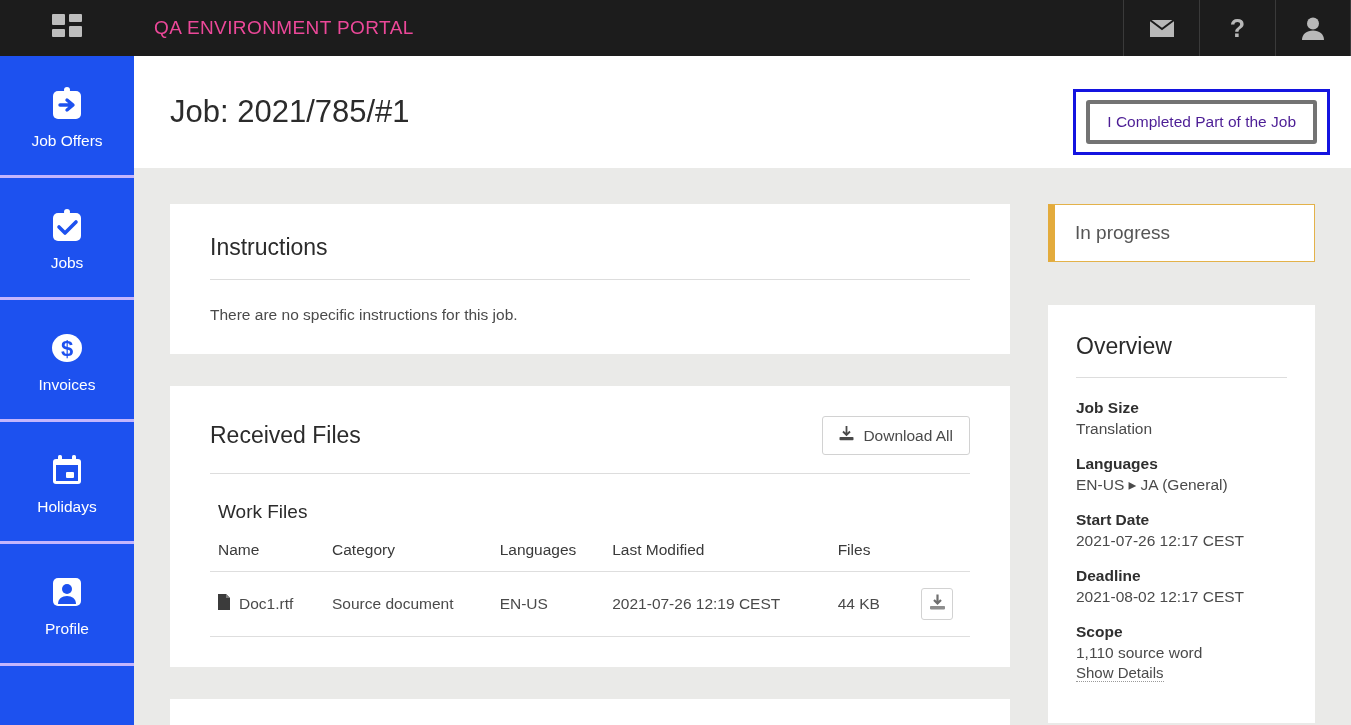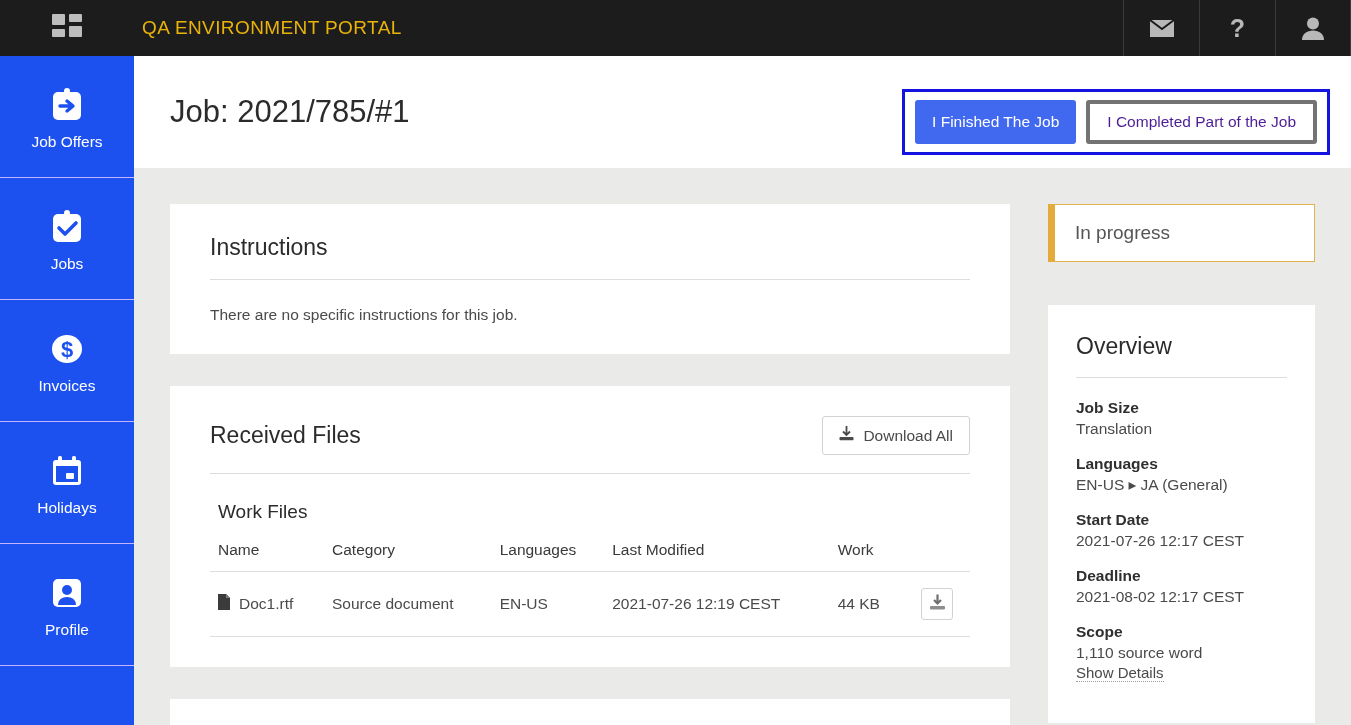--- a/index.html
+++ b/index.html
@@ -34,24 +34,24 @@
     background: #bdbdbd;
     border-radius: 1px;
     display: block;
   }
   .logo-grid i.a { left: 0;    top: 0;  width: 13px; height: 11px; }
   .logo-grid i.b { left: 17px; top: 0;  width: 13px; height: 8px;  }
   .logo-grid i.c { left: 0;    top: 15px; width: 13px; height: 8px; }
   .logo-grid i.d { left: 17px; top: 12px; width: 13px; height: 11px; }
 
   .portal-title {
-    color: #eab308;
+    color: #ec4899;
     font-size: 19px;
     letter-spacing: 0.4px;
-    margin-left: 8px;
+    margin-left: 20px;
     white-space: nowrap;
   }
 
   .topbar-actions {
     margin-left: auto;
     display: flex;
     height: 56px;
   }
   .topbar-btn {
     width: 76px; height: 56px;
@@ -66,21 +66,21 @@
 
   
   .sidebar {
     position: absolute;
     top: 56px; left: 0;
     width: 134px; height: 669px;
     background: #1d51ef;
   }
   .nav-item {
     height: 122px;
-    border-bottom: 1px solid #c4b5fd;
+    border-bottom: 3px solid #c4b5fd;
     display: flex;
     flex-direction: column;
     align-items: center;
     justify-content: center;
     cursor: pointer;
     color: #ffffff;
   }
   .nav-item .nav-icon {
     height: 44px;
     display: flex; align-items: center; justify-content: center;
@@ -375,21 +375,20 @@
     <span class="nav-label">Profile</span>
   </div>
 
   <div class="nav-spacer"></div>
 </div>
 
 <div class="page-header">
   <h1 class="page-title">Job: 2021/785/#1</h1>
 
   <div class="action-group">
-    <button class="btn-primary">I Finished The Job</button>
     <button class="btn-secondary">I Completed Part of the Job</button>
   </div>
 </div>
 
 <div class="content">
 
   <div class="main-col">
 
     <div class="card">
       <div class="card-head">
@@ -414,21 +413,21 @@
 
       <h3 class="subsection-title">Work Files</h3>
 
       <table class="files">
         <thead>
           <tr>
             <th class="col-name">Name</th>
             <th class="col-cat">Category</th>
             <th class="col-lang">Languages</th>
             <th class="col-mod">Last Modified</th>
-            <th class="col-size">Work</th>
+            <th class="col-size">Files</th>
             <th class="col-act"></th>
           </tr>
         </thead>
         <tbody>
           <tr>
             <td class="col-name">
               <span class="file-cell">
                 <span>
                   <svg width="12" height="16" viewBox="0 0 12 16">
                     <path d="M0 0h8l4 4v12H0z" fill="#3b3b3b"></path>

